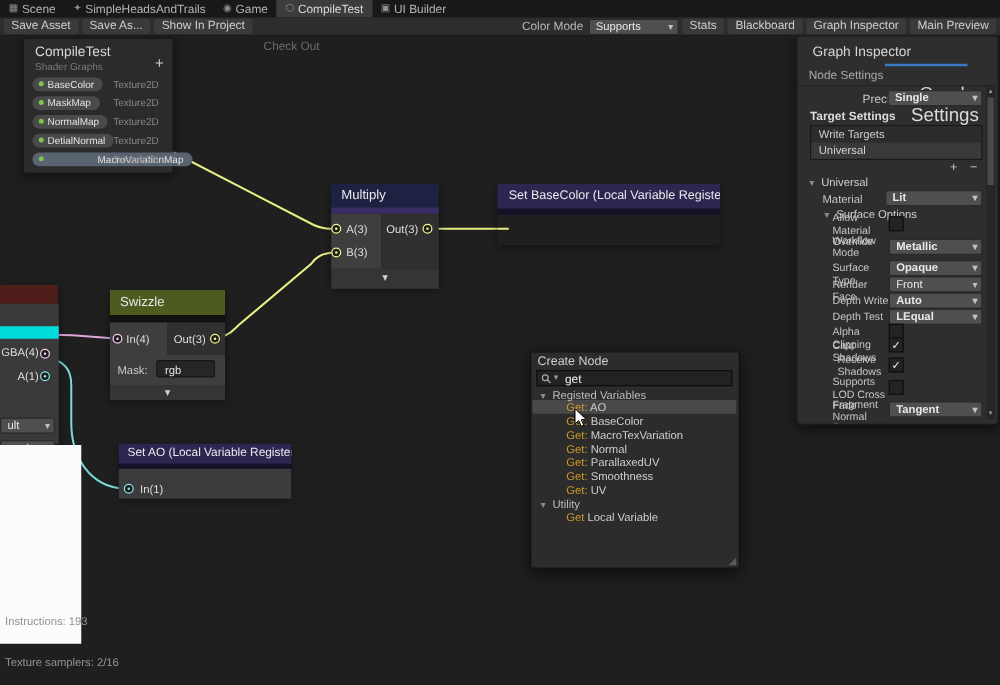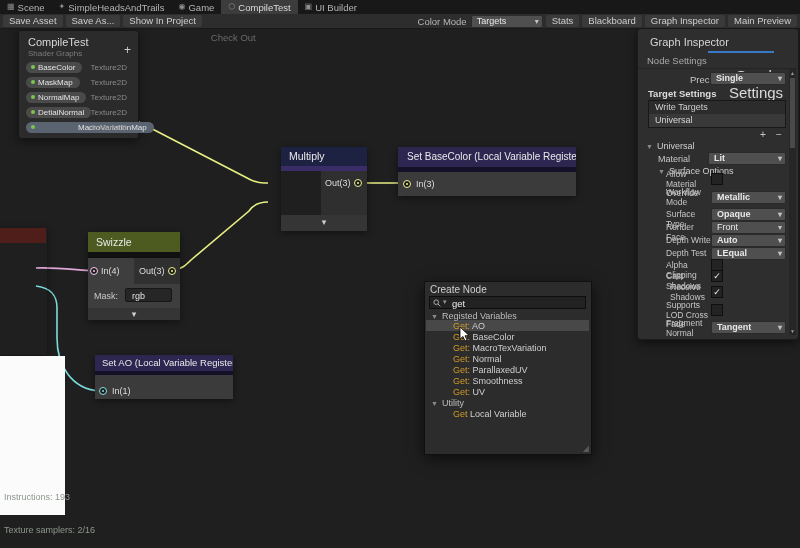--- a/index.html
+++ b/index.html
@@ -93,21 +93,21 @@
       </div>
   </div>
 
   <div id="toolbar" class="abs">
     <span class="tbtn">Save Asset</span>
     <span class="tbtn">Save As...</span>
     <span class="tbtn">Show In Project</span>
     <span class="tbtn dim">Check Out</span>
     <span class="spacer"></span>
     <span class="tlabel">Color Mode</span>
-    <span class="dd dd-inline" style="width:72px;margin-left:4px;">Targets</span>
+    <span class="dd dd-inline" style="width:72px;margin-left:4px;">Supports</span>
     <span class="tbtn">Stats</span>
     <span class="tbtn">Blackboard</span>
     <span class="tbtn">Graph Inspector</span>
     <span class="tbtn" style="margin-right:3px;">Main Preview</span>
   </div>
 
   <div id="blackboard" class="abs">
     <div class="abs" style="left:9px;top:5px;font-size:11px;color:#d8d8d8;">CompileTest</div>
     <div class="abs" style="left:9px;top:18px;font-size:8px;color:#7c7c7c;">Shader Graphs</div>
     <div class="abs" style="right:7px;top:12px;font-size:12px;color:#cfcfcf;">+</div>
@@ -143,20 +143,29 @@
       <span class="pill sel">
           <span class="dot"></span>
           <span>MacroVariationMap</span>
         </span>
       <span class="bb-type">Texture2D</span>
     </div>
   </div>
 
   <div class="node" style="left:0;top:228px;width:47px;height:127px;">
     <div class="nhead" style="height:15px;width:46px;background:#4f1d1a;"></div>
+    <div class="nbody" style="left:0;top:15px;width:47px;height:112px;background:#3a3a3a;">
+      <div class="abs" style="left:0;top:18px;width:47px;height:10px;background:#00dcdc;"></div>
+      <span class="plabel" style="right:16px;top:34px;">GBA(4)</span>
+      <span class="port" style="left:32px;top:36px;--pc:#fbcbf4;"></span>
+      <span class="plabel" style="right:16px;top:53px;">A(1)</span>
+      <span class="port" style="left:32px;top:54px;--pc:#84e4e7;"></span>
+      <span class="dd" style="left:0;top:91px;width:44px;">ult</span>
+      <span class="dd" style="left:0;top:109px;width:44px;">gent</span>
+    </div>
   </div>
 
   <div id="whitebox" class="abs"></div>
 
   <div id="statsbox" class="abs">
     <div>Instructions: 193</div>
     <div>Texture samplers: 2/16</div>
     
     
   </div>
@@ -172,37 +181,39 @@
       <span class="plabel" style="left:5px;top:8px;">Out(3)</span>
       <span class="port" style="left:34px;top:9px;--pc:#f0f48f;"></span>
     </div>
     <div class="abs" style="left:0;top:52px;width:92px;height:24px;background:#3e3e3e;">
       <span class="plabel" style="left:6px;top:7px;color:#c9c9c9;">Mask:</span>
       <span class="abs" style="left:37px;top:4px;width:47px;height:14px;background:#262626;border:1px solid #161616;border-radius:2px;font-size:9px;line-height:14px;color:#e2e2e2;padding-left:6px;box-sizing:border-box;">rgb</span>
     </div>
     <div class="collapse" style="top:76px;height:12px;line-height:12px;"><span>▾</span></div>
   </div>
 
-  <div class="node" style="left:265px;top:147px;width:86px;height:84px;margin-left:16px;">
+  <div class="node" style="left:265px;top:147px;width:86px;height:84px;">
     <div class="nhead" style="height:19px;background:#1e2242;font-size:10.5px;line-height:19px;padding-left:8px;">Multiply</div>
     <div class="abs" style="left:0;top:19px;width:86px;height:5px;background:#3a2c66;"></div>
+    <div class="abs" style="left:0;top:24px;width:40px;height:44px;background:#3e3e3e;">
+      <span class="port" style="left:0px;top:8px;--pc:#f0f48f;"></span>
+      <span class="plabel" style="left:12px;top:7px;">A(3)</span>
+      <span class="port" style="left:0px;top:27px;--pc:#f0f48f;"></span>
+      <span class="plabel" style="left:12px;top:26px;">B(3)</span>
+    </div>
     <div class="abs" style="left:40px;top:24px;width:46px;height:44px;background:#2f2f2f;">
       <span class="plabel" style="left:4px;top:7px;">Out(3)</span>
       <span class="port" style="left:33px;top:8px;--pc:#f0f48f;"></span>
     </div>
     <div class="collapse" style="top:68px;height:16px;line-height:15px;"><span>▾</span></div>
   </div>
 
   <div class="node" style="left:398px;top:147px;width:178px;height:49px;">
     <div class="nhead" style="height:20px;background:#2c2650;font-size:10px;line-height:20px;padding-left:9px;">Set BaseColor (Local Variable Register)</div>
     <div class="abs" style="left:0;top:20px;width:178px;height:5px;background:#131027;"></div>
-    <div class="nbody" style="left:0;top:25px;width:178px;height:24px;">
-      <span class="port" style="left:5px;top:8px;--pc:#f0f48f;"></span>
-      <span class="plabel" style="left:18px;top:7px;">In(3)</span>
-    </div>
   </div>
 
   <div class="node" style="left:95px;top:355px;width:138px;height:44px;">
     <div class="nhead" style="height:16px;background:#2c2650;font-size:9.5px;line-height:16px;padding-left:7px;">Set AO (Local Variable Register)</div>
     <div class="abs" style="left:0;top:16px;width:138px;height:4px;background:#131027;"></div>
     <div class="nbody" style="left:0;top:20px;width:138px;height:24px;">
       <span class="port" style="left:4px;top:12px;--pc:#84e4e7;"></span>
       <span class="plabel" style="left:17px;top:11px;text-align:right;">In(1)</span>
     </div>
   </div>

